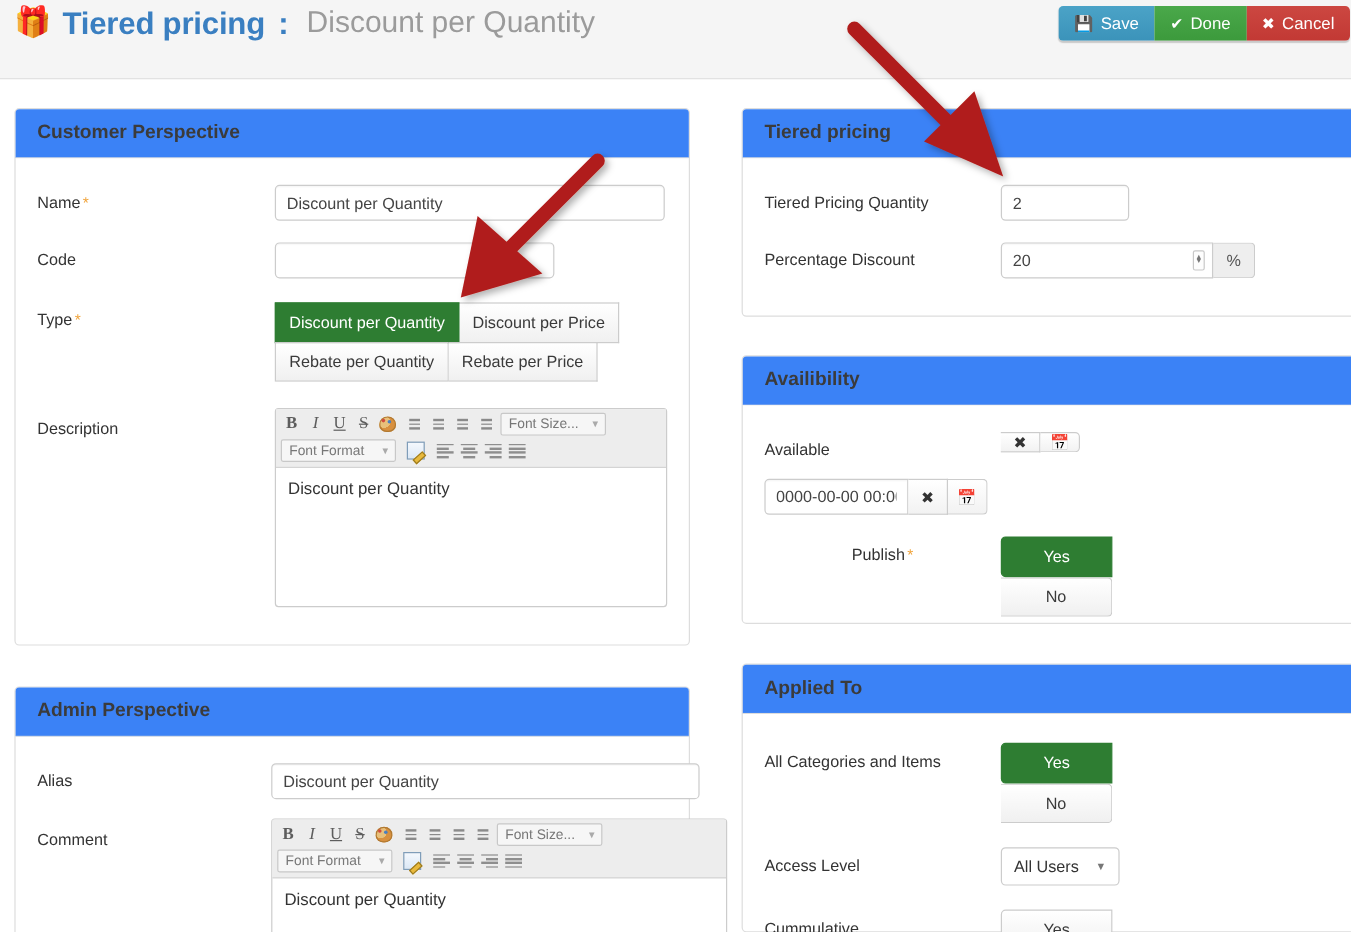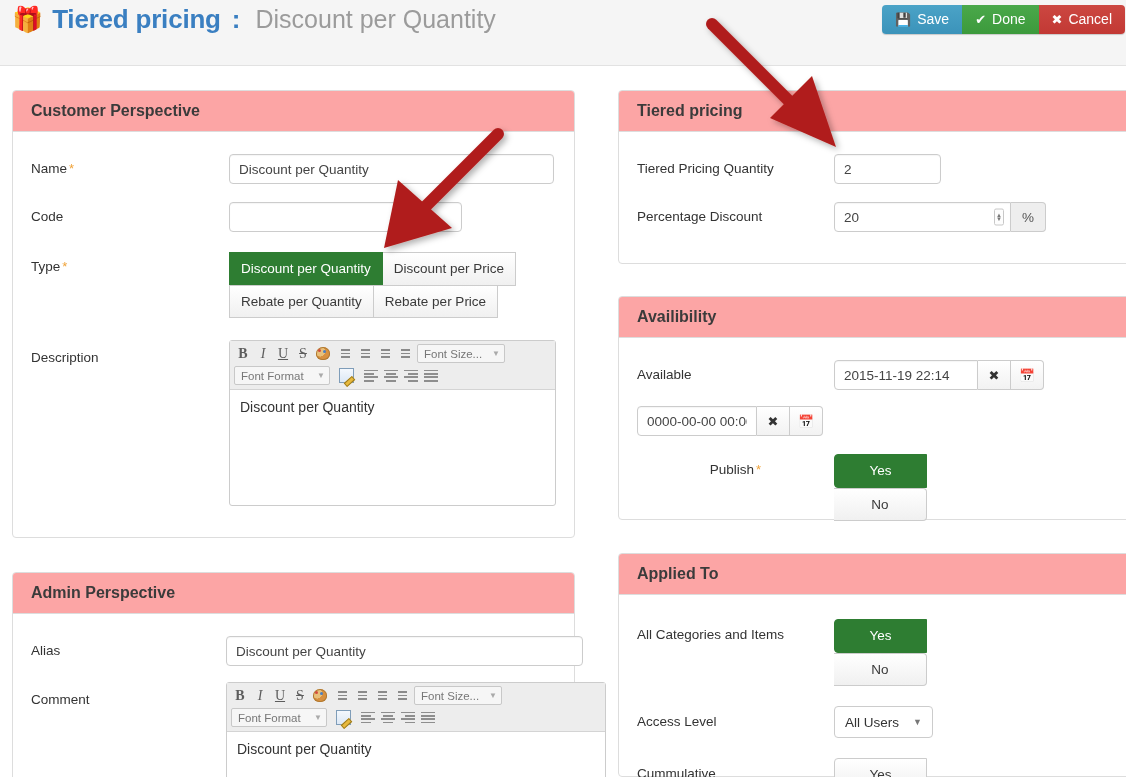--- a/index.html
+++ b/index.html
@@ -42,21 +42,21 @@
   .tbtn-done   { background: linear-gradient(#4aa84a,#3c9a3c); }
   .tbtn-cancel { background: linear-gradient(#cc4741,#c23934); }
   .tbtn .g { font-size: 13px; }
 
   
   .panel {
     position: absolute; background: #fff;
     border: 1px solid #dddddd; border-radius: 4px;
   }
   .panel-head {
-    background: #fca5a5; border-bottom: 1px solid #dddddd;
+    background: #3b82f6; border-bottom: 1px solid #dddddd;
     border-radius: 3px 3px 0 0;
     padding: 11px 18px 11px 18px;
     font-size: 16px; font-weight: bold; color: #3b3b3b;
   }
   .panel-body { padding: 14px 18px 18px 18px; }
 
   .row { display: flex; align-items: flex-start; margin-bottom: 18px; margin-top: 12px; }
   .lbl {
     font-size: 13.5px; color: #333; padding-top: 7px;
     flex: 0 0 auto; line-height: 1.2;
@@ -489,21 +489,20 @@
   <div class="panel" style="left:618px; top:296px; width:530px; height:224px;">
     <div class="panel-head">Availibility</div>
     <div class="panel-body">
 
       <div class="row" style="margin-top:8px; margin-bottom:16px;">
         <div class="lbl" style="width:197px;">
           <span>Available</span>
         </div>
         <div class="ctl">
           <div class="igroup">
-            <input class="inp" style="width: 144px;" value="2015-11-19 22:14">
             <div class="ibtn first">
               <span>✖</span>
             </div>
             <div class="ibtn cal">
               <span>📅</span>
             </div>
           </div>
         </div>
       </div>
 

